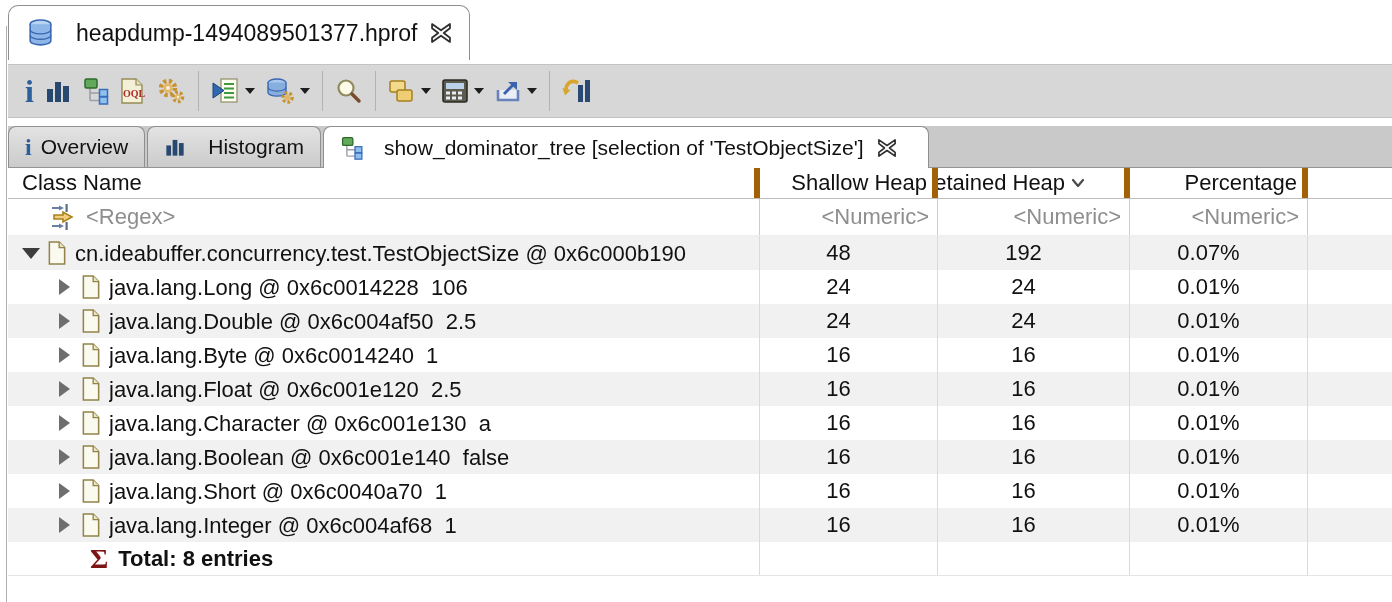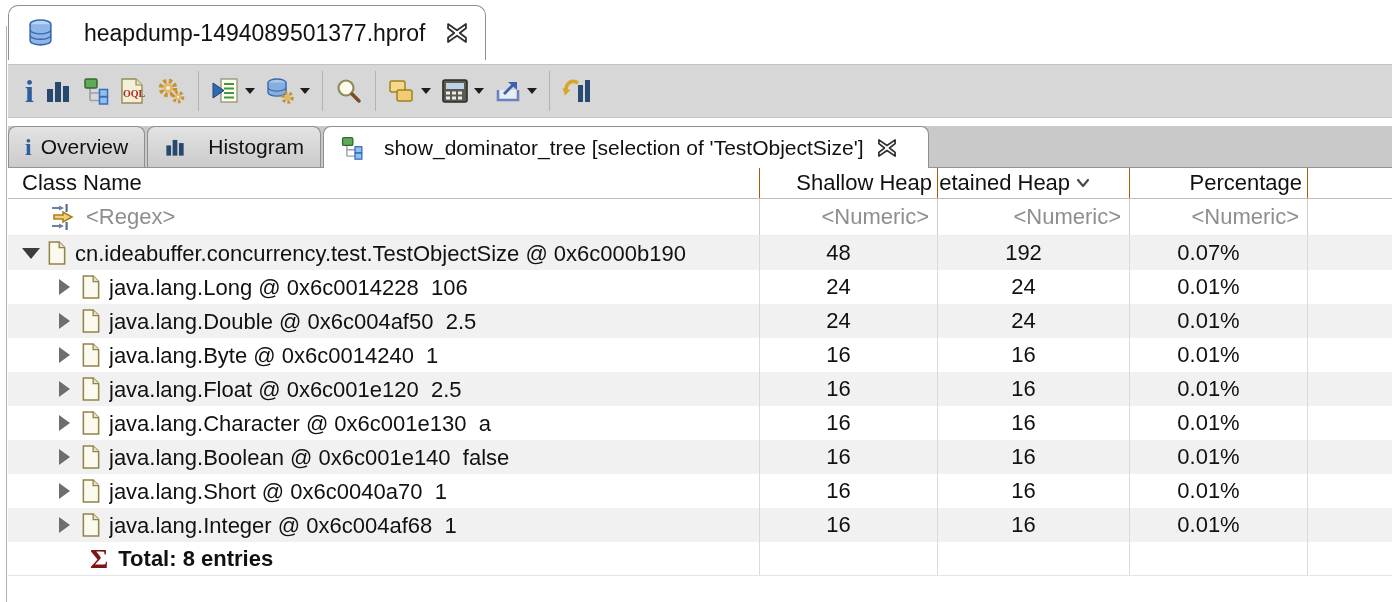--- a/index.html
+++ b/index.html
@@ -13,21 +13,21 @@
 
   
   .frame-line { position:absolute; left:6px; top:26px; bottom:0; width:1px; background:#aeaeae; z-index:0; }
 
   
   .tabbar { position:absolute; left:8px; top:0; right:0; height:64px; background:#fff; }
   .main-tab {
     position:absolute; left:0; top:5px; height:55px; min-width:456px;
     background:#fff; border:1.5px solid #8f8f8f; border-bottom:none;
     border-radius:10px 10px 0 0;
-    display:flex; align-items:center; gap:21px; padding:0 17px;
+    display:flex; align-items:center; gap:13px; padding:0 17px;
   }
   .main-tab .title { font-size:23px; white-space:pre; }
 
   
   .toolbar {
     position:absolute; left:8px; top:64px; right:0; height:54px;
     background:#d7d7d7; border-top:1px solid #c3c3c3; border-bottom:1px solid #c3c3c3;
     display:flex; align-items:center; padding-left:12px;
   }
   .tbtn { display:flex; align-items:center; gap:5px; padding:2px 5px; }
@@ -48,21 +48,21 @@
     margin-right:2px; font-size:21px; white-space:pre;
   }
   .stab.active { background:#fff; height:42px; margin-bottom:-1px; position:relative; z-index:2; }
   .stab .info-glyph { font-size:24px; }
 
   
   .table-area { position:absolute; left:8px; top:168px; right:0; bottom:0; background:#fff; font-size:22px; }
   .grid-row { display:grid; grid-template-columns:752px 178px 192px 178px 1fr; }
 
   .hdr { height:31px; border-bottom:1px solid #bdbdbd; }
-  .hdr > div { line-height:30px; border-right:1px solid #a16207; overflow:hidden; white-space:pre; }
+  .hdr > div { line-height:30px; border-right:6px solid #a16207; overflow:hidden; white-space:pre; }
   .hdr > div:last-child, .flt > div:last-child, .trow > div:last-child { border-right:none; }
   .hdr .first { padding-left:14px; }
   .hdr .num-h { display:flex; justify-content:flex-end; align-items:center; padding-right:5px; gap:5px; }
 
   .flt { height:37px; border-bottom:1px solid #ededed; }
   .flt > div { display:flex; align-items:center; border-right:1px solid #cccccc; overflow:hidden; }
   .flt .first { padding-left:42px; gap:6px; }
   .flt input {
     width:100%; border:none; outline:none; background:transparent;
     font:inherit; color:#737373; padding:0 8px 0 0;

